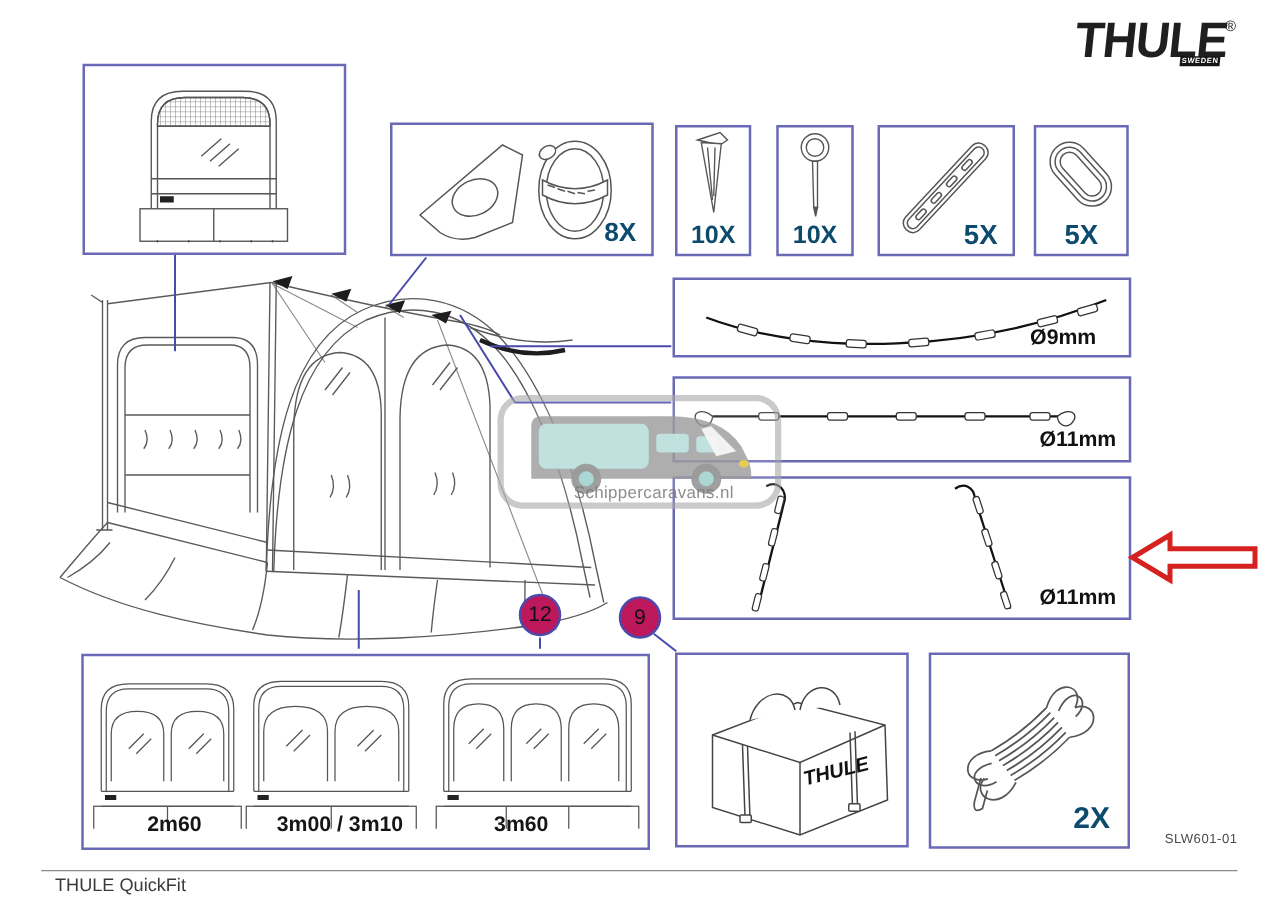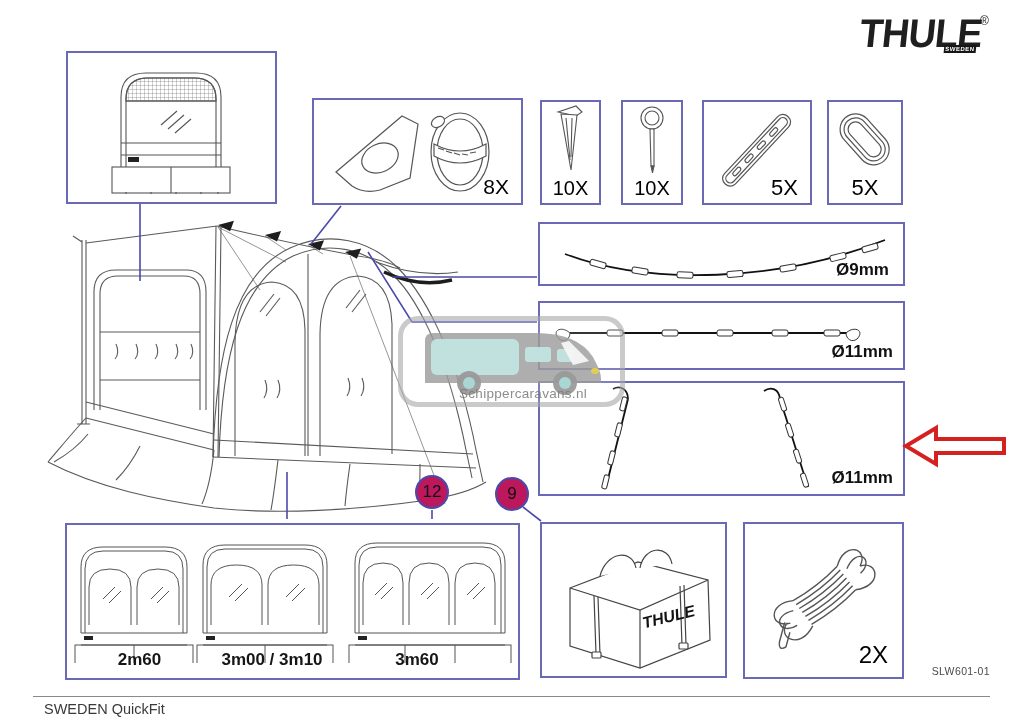--- a/index.html
+++ b/index.html
@@ -6,21 +6,21 @@
     --box:#6a69b6;
     --call:#4a49ac;
     --ink:#141414;
     --art:#5a5a5a;
     --red:#d62121;
   }
   html,body{margin:0;padding:0;background:#fff;}
   .canvas{position:relative;width:1024px;height:728px;background:#fff;overflow:hidden;
           font-family:"Liberation Sans","DejaVu Sans",sans-serif;color:var(--ink);}
   .pbox{position:absolute;border:2px solid var(--box);background:#fff;box-sizing:border-box;}
-  .qty{position:absolute;font-weight:400;color:#000000;line-height:1;}
+  .qty{position:absolute;font-weight:700;color:#0c4a6e;line-height:1;}
   .dia{position:absolute;font-weight:700;color:#111;line-height:1;}
   .sizelabel{position:absolute;font-weight:700;font-size:17px;color:#161616;text-align:center;}
   .circle{position:absolute;width:34px;height:34px;border:2px solid var(--call);border-radius:50%;
           background:#be185d;box-sizing:border-box;text-align:center;line-height:30px;
           font-size:17px;color:#111;z-index:40;}
   .overlay{position:absolute;left:0;top:0;z-index:30;pointer-events:none;}
   .drawing{position:absolute;z-index:5;}
   .boxlayer{z-index:10;}
   .watermark{position:absolute;left:398px;top:316px;width:227px;height:91px;z-index:50;
              border:5px solid rgba(158,158,158,0.55);border-radius:20px;box-sizing:border-box;
@@ -218,21 +218,21 @@
       <g stroke="#333" stroke-width="1" fill="#fff">
         <rect x="50" y="37" width="16" height="6" rx="2" transform="rotate(16 58 40)"></rect>
         <rect x="92" y="44" width="16" height="6" rx="2" transform="rotate(9 100 47)"></rect>
         <rect x="137" y="48" width="16" height="6" rx="2" transform="rotate(3 145 51)"></rect>
         <rect x="187" y="47" width="16" height="6" rx="2" transform="rotate(-4 195 50)"></rect>
         <rect x="240" y="41" width="16" height="6" rx="2" transform="rotate(-10 248 44)"></rect>
         <rect x="290" y="30" width="16" height="6" rx="2" transform="rotate(-14 298 33)"></rect>
         <rect x="322" y="21" width="16" height="6" rx="2" transform="rotate(-16 330 24)"></rect>
       </g>
     </svg>
-    <span class="dia" style="right:14px;bottom:6px;font-size:17px;">Ø9mm</span>
+    <span class="dia" style="right:26px;bottom:6px;font-size:17px;">Ø9mm</span>
   </div>
 
   <div class="pbox boxlayer" style="left:538px;top:301px;width:367px;height:69px;">
     <svg width="363" height="65" viewBox="0 0 363 65">
       <path d="M30,30 H308" stroke="#111" stroke-width="1.8" fill="none"></path>
       <g stroke="#333" stroke-width="1" fill="#fff">
         <path d="M30,30 c-9,-8 -19,-2 -11,6 c5,4 11,0 11,-6"></path>
         <path d="M306,30 c9,-8 19,-2 11,6 c-5,4 -11,0 -11,-6"></path>
         <rect x="67" y="27" width="16" height="6" rx="2"></rect>
         <rect x="122" y="27" width="16" height="6" rx="2"></rect>
@@ -376,16 +376,16 @@
         <circle cx="52" cy="58" r="6" fill="rgba(170,214,212,1)"></circle>
         <circle cx="148" cy="58" r="12" fill="rgba(154,154,154,0.95)"></circle>
         <circle cx="148" cy="58" r="6" fill="rgba(170,214,212,1)"></circle>
         <ellipse cx="178" cy="46" rx="4" ry="3" fill="#e3ce54"></ellipse>
       </g>
     </svg>
     <span class="watermark-text">Schippercaravans.nl</span>
   </div>
 
   <div class="footer-line"></div>
-  <span class="footer-product">SWEDEN QuickFit</span>
+  <span class="footer-product">THULE QuickFit</span>
   <span class="footer-code">SLW601-01</span>
 
 </div>
 
 </body></html>

